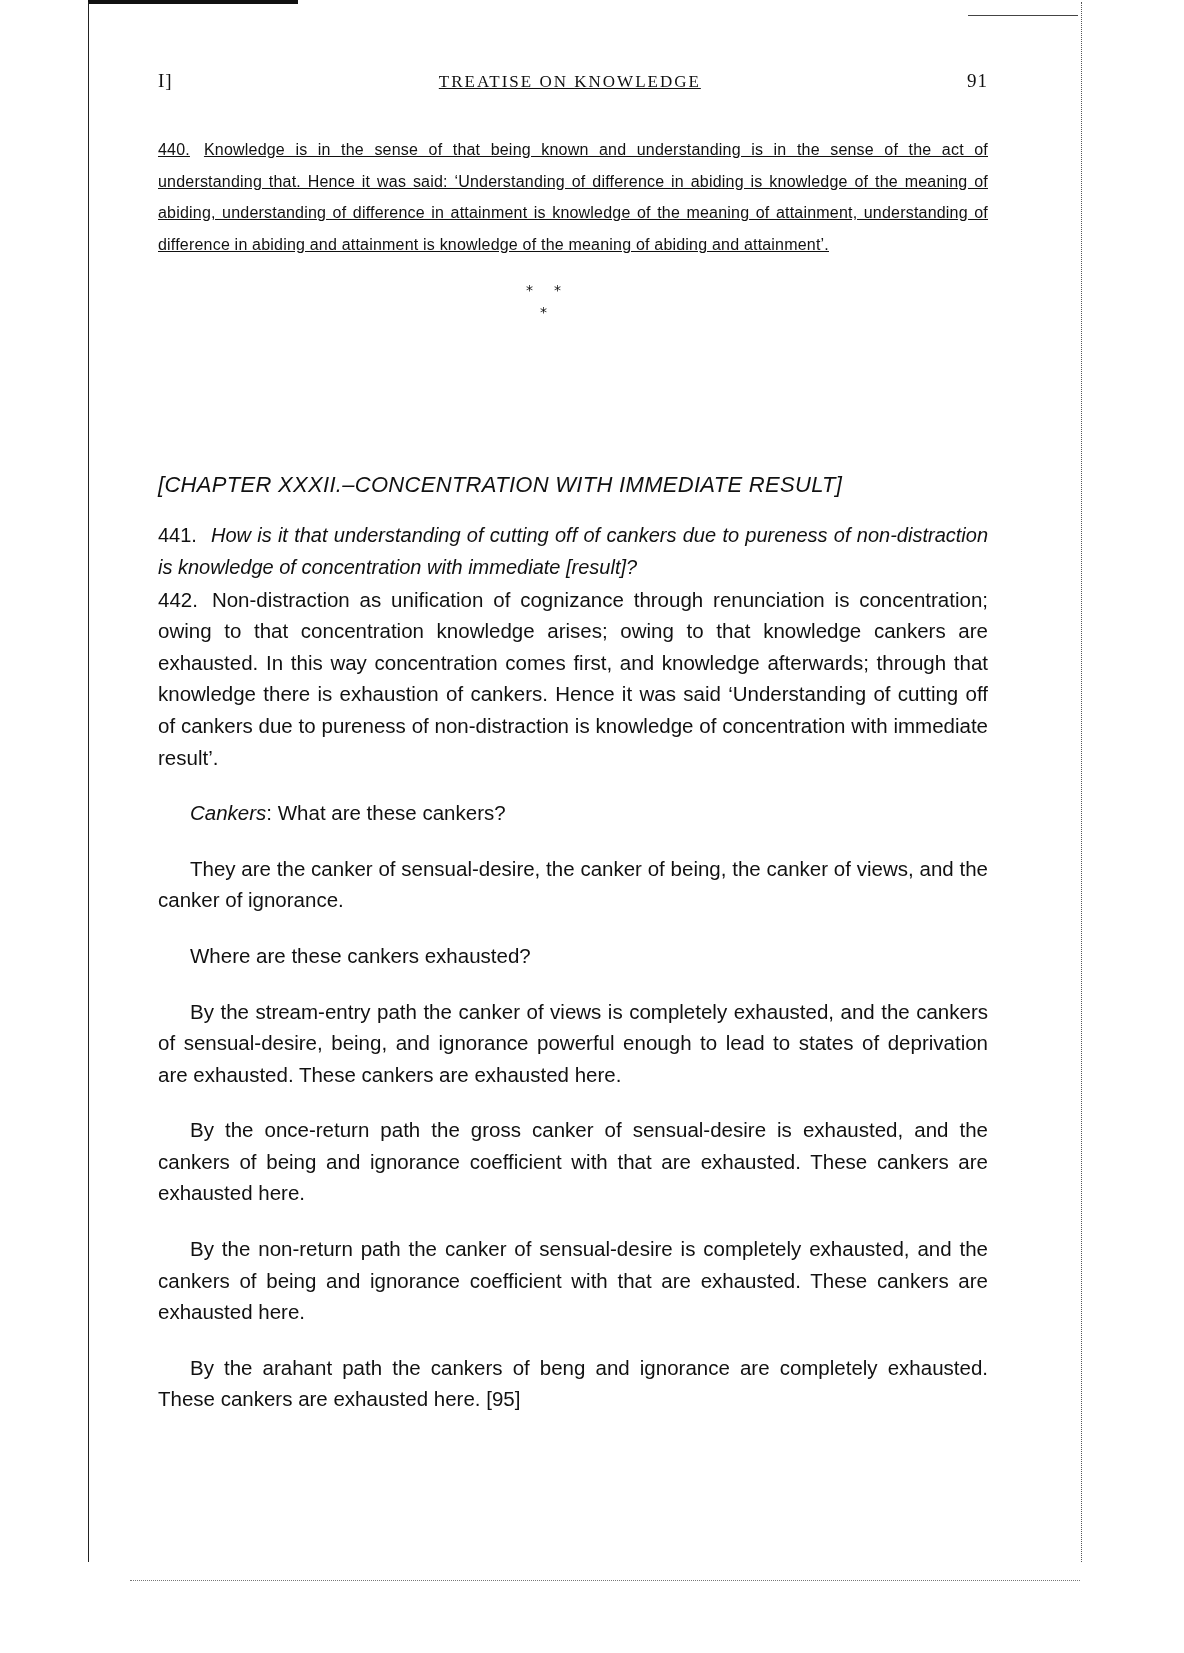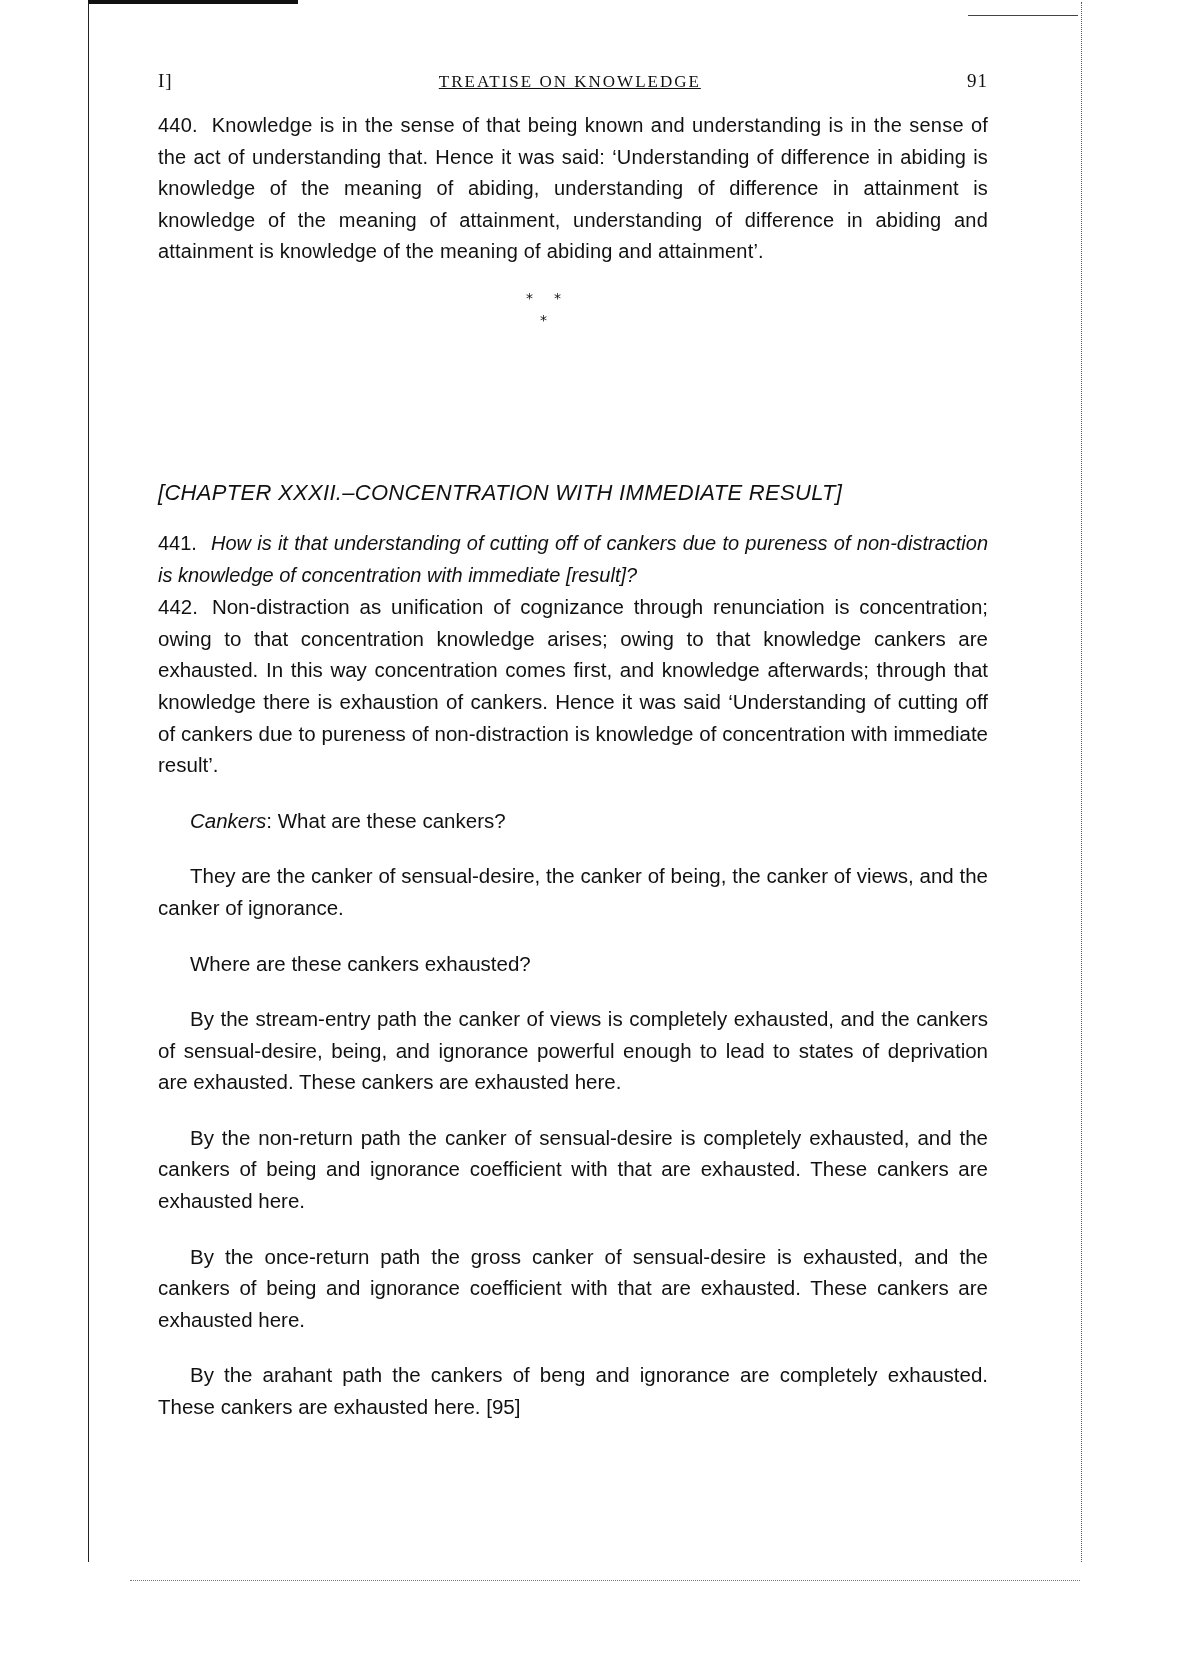--- a/index.html
+++ b/index.html
@@ -14,21 +14,21 @@
     .content {
       position: absolute; left: 158px; top: 70px; width: 830px;
       font-family: "Liberation Serif", serif; color: #111;
     }
     .running-head {
       display: flex; justify-content: space-between; align-items: baseline;
       font-size: 19px; letter-spacing: 1px; height: 40px;
     }
     .running-head .title { letter-spacing: 2px; font-size: 17px; text-decoration: underline; }
     .para { font-size: 21px; line-height: 31.6px; text-align: justify; margin: 0; }
-    .p440 { margin-top: 0; font-family: "Liberation Sans", sans-serif; font-size: 20px; letter-spacing: 0.2px; }
+    .p440 { margin-top: 24px; font-family: "Liberation Sans", sans-serif; font-size: 16px; letter-spacing: 0.2px; text-decoration: underline; }
     .asterism { position: relative; height: 60px; margin-top: 22px; }
     .asterism span { position: absolute; font-size: 14px; font-family: "DejaVu Sans", sans-serif; }
     .chapter {
       margin-top: 130px; font-style: italic; font-size: 22px; letter-spacing: 0.3px;
       font-family: "Liberation Sans", sans-serif; font-weight: normal;
     }
     .p441 { margin-top: 22px; font-style: italic; font-family: "Liberation Sans", sans-serif; font-size: 20px; }
     .p441 .num { font-style: normal; }
     .p442 { font-family: "Liberation Sans", sans-serif; font-size: 20.5px; }
     .sub { text-indent: 32px; font-family: "Liberation Sans", sans-serif; font-size: 20.5px; margin-top: 24px; }
@@ -61,16 +61,16 @@
   <h2 class="chapter">[CHAPTER XXXII.–CONCENTRATION WITH IMMEDIATE RESULT]</h2>
 
   <p class="para p441"><span class="num">441.</span><span>How is it that understanding of cutting off of cankers due to pureness of non-distraction is knowledge of concentration with immediate [result]?</span></p>
 
   <p class="para p442"><span class="num">442.</span><span>Non-distraction as unification of cognizance through renunciation is concentration; owing to that concentration knowledge arises; owing to that knowledge cankers are exhausted. In this way concentration comes first, and knowledge afterwards; through that knowledge there is exhaustion of cankers. Hence it was said ‘Understanding of cutting off of cankers due to pureness of non-distraction is knowledge of concentration with immediate result’.</span></p>
 
   <p class="para sub"><span class="label-italic">Cankers</span><span>: What are these cankers?</span></p>
   <p class="para sub">They are the canker of sensual-desire, the canker of being, the canker of views, and the canker of ignorance.</p>
   <p class="para sub">Where are these cankers exhausted?</p>
   <p class="para sub">By the stream-entry path the canker of views is completely exhausted, and the cankers of sensual-desire, being, and ignorance powerful enough to lead to states of deprivation are exhausted. These cankers are exhausted here.</p>
+  <p class="para sub">By the once-return path the gross canker of sensual-desire is exhausted, and the cankers of being and ignorance coefficient with that are exhausted. These cankers are exhausted here.</p>
   <p class="para sub">By the non-return path the canker of sensual-desire is completely exhausted, and the cankers of being and ignorance coefficient with that are exhausted. These cankers are exhausted here.</p>
-  <p class="para sub">By the once-return path the gross canker of sensual-desire is exhausted, and the cankers of being and ignorance coefficient with that are exhausted. These cankers are exhausted here.</p>
   <p class="para sub">By the arahant path the cankers of beng and ignorance are completely exhausted. These cankers are exhausted here. [95]</p>
 </div>
 
 </body></html>

